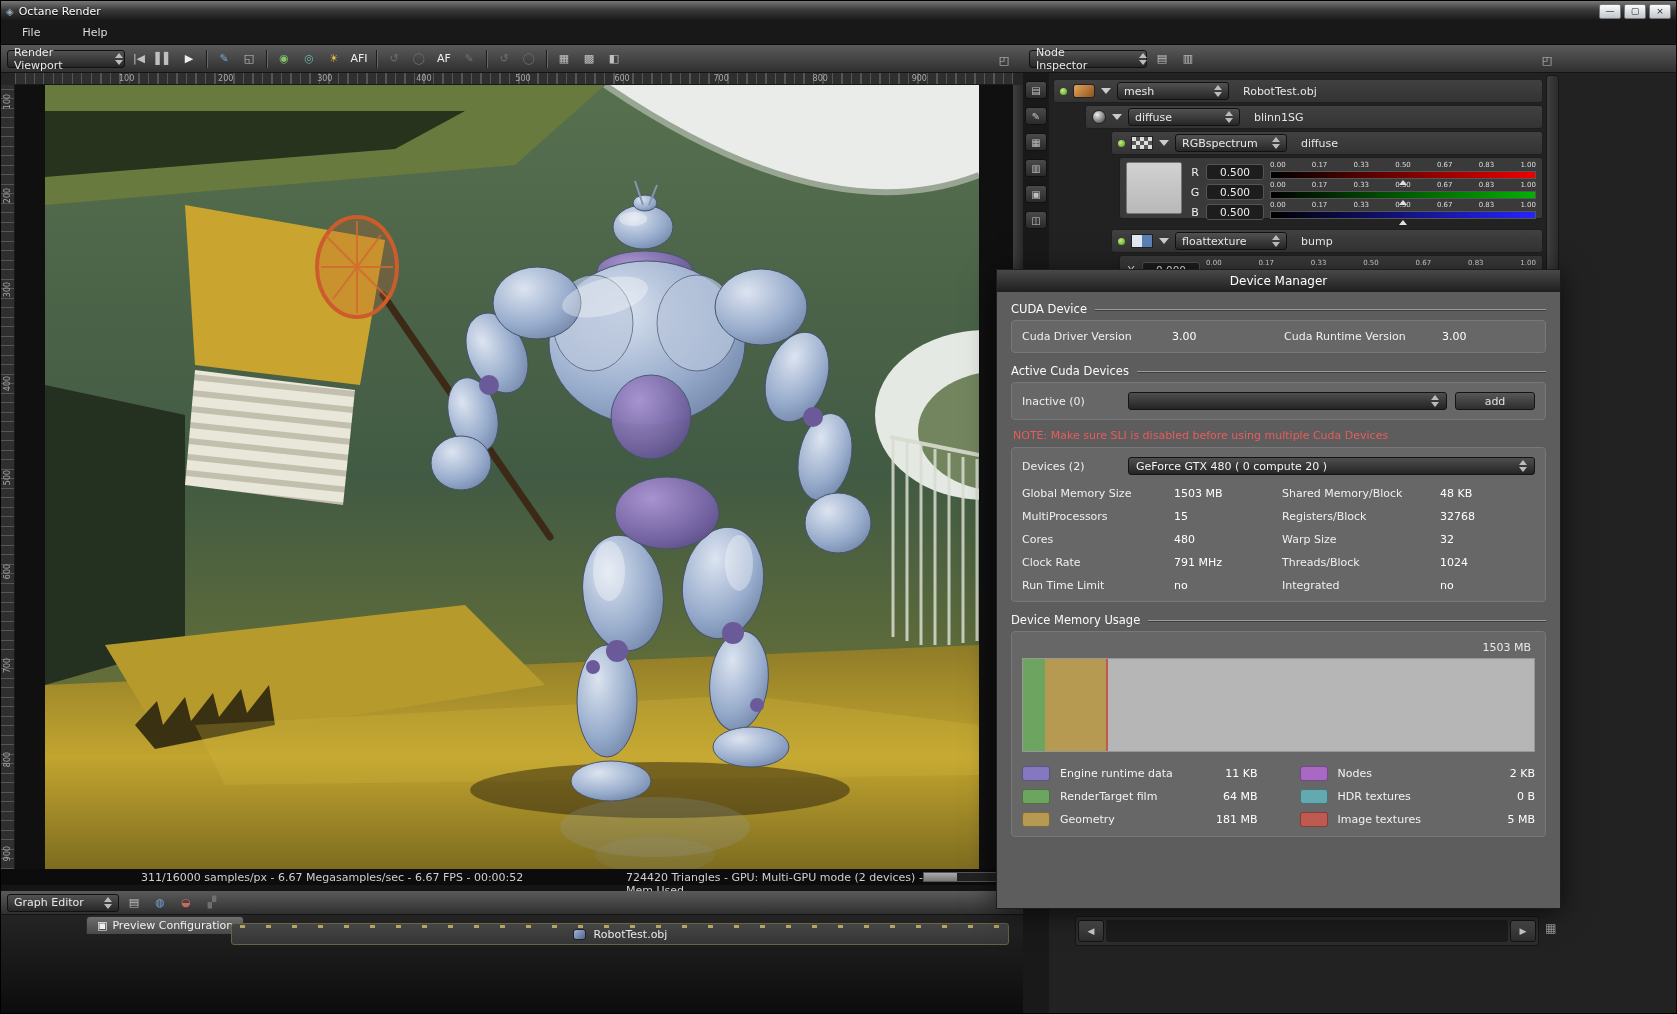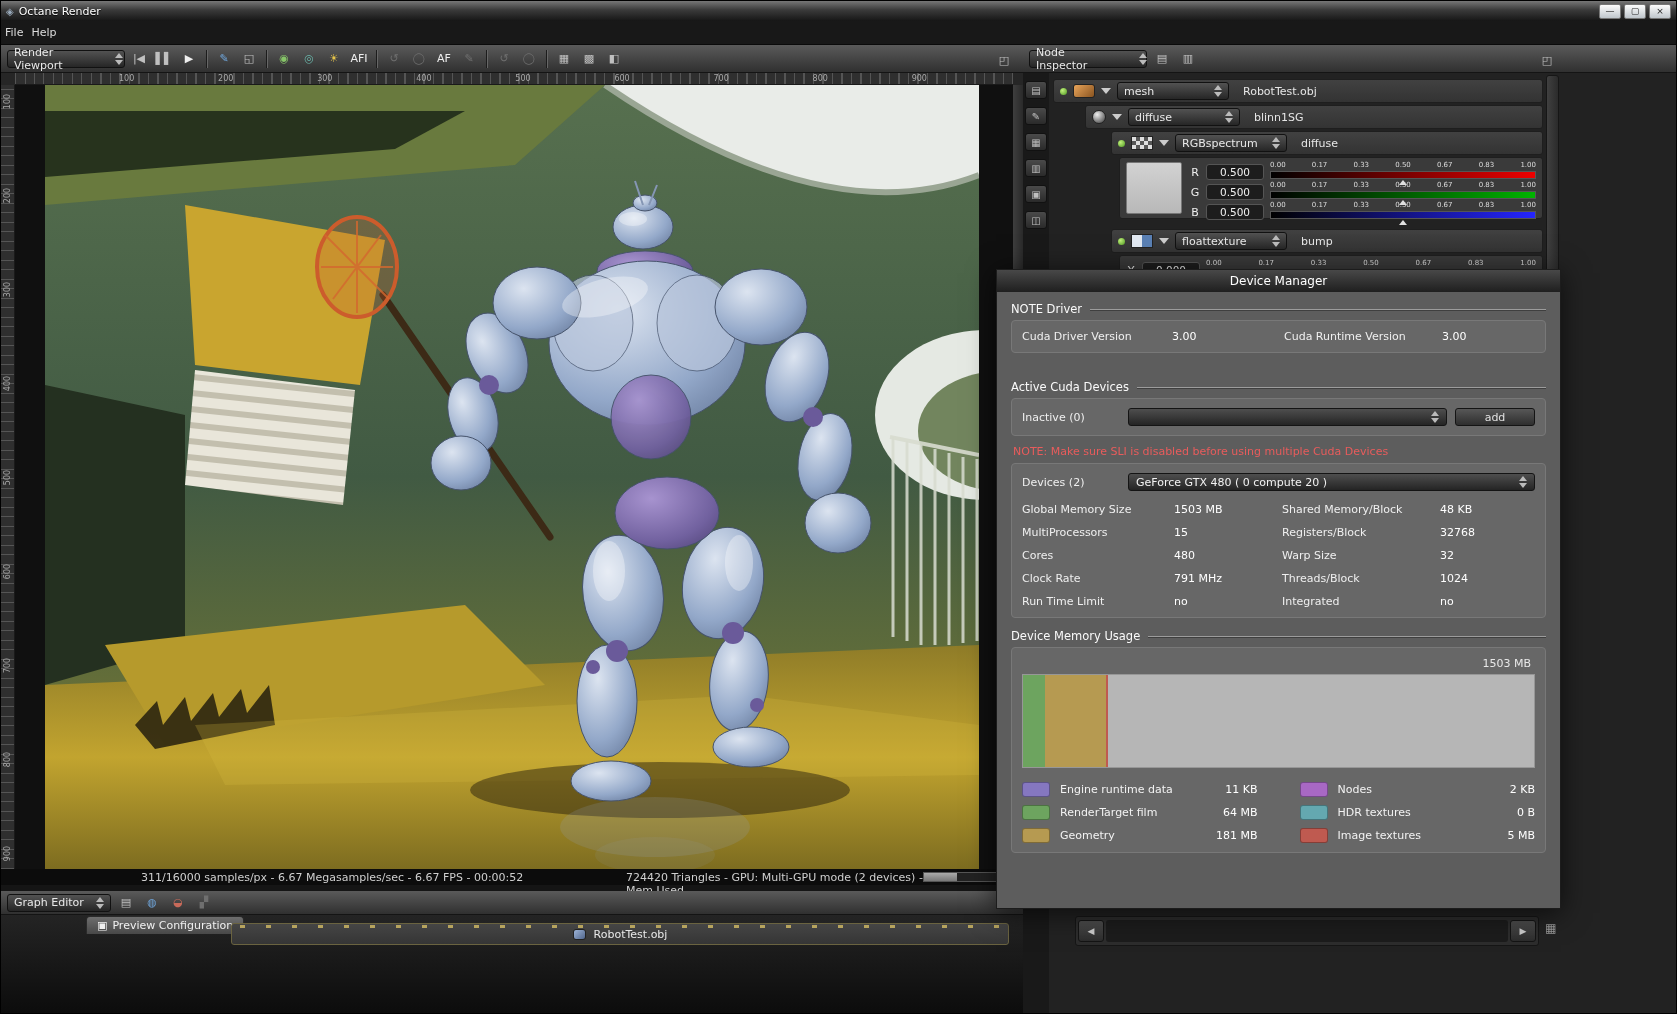--- a/index.html
+++ b/index.html
@@ -12,21 +12,21 @@
     background:linear-gradient(#777 0%,#3a3a3a 45%,#161616 100%);
     display:flex; align-items:center; padding:0 5px; color:#fff; font-size:11px; }
   .app-icon { color:#9ab; margin-right:5px; font-size:10px; }
   .title-text { font-weight:normal; text-shadow:0 1px 1px #000; }
   .flex { flex:1; }
   .winbtn { width:22px; height:15px; margin-left:3px; border:1px solid #777;
     background:linear-gradient(#fdfdfd,#bfc6cc); color:#222; font-size:9px; line-height:13px;
     text-align:center; border-radius:2px; }
   .menubar { position:absolute; top:20px; left:0; right:0; height:24px; background:#181818;
     border-bottom:1px solid #0a0a0a; display:flex; align-items:center; color:#ddd; }
-  .menu-item { padding:0 4px; }
+  .menu-item { padding:0 21px; }
 
   
   .bar { background:linear-gradient(#5a5a5a,#303030); border-bottom:1px solid #141414; }
   .combo { height:18px; background:linear-gradient(#525252,#262626); border:1px solid #111;
     border-radius:3px; display:flex; align-items:center; padding:0 6px; color:#e8e8e8; }
   .spin { display:flex; flex-direction:column; gap:2px; margin-left:auto; padding-left:8px; }
   .spin i { display:block; width:0; height:0; border-left:4px solid transparent; border-right:4px solid transparent; }
   .spin .up { border-bottom:5px solid #bbb; }
   .spin .dn { border-top:5px solid #bbb; }
   .tool { min-width:22px; height:22px; display:flex; align-items:center; justify-content:center;
@@ -100,21 +100,21 @@
   .ni-hscroll { position:absolute; left:52px; top:871px; width:464px; height:30px; background:#2d2d2d;
     border:1px solid #161616; border-radius:3px; display:flex; align-items:center; padding:2px; gap:2px; }
   .sbtn { width:26px; height:22px; background:linear-gradient(#4e4e4e,#2c2c2c); border:1px solid #141414;
     border-radius:3px; color:#ccc; display:flex; align-items:center; justify-content:center; font-size:9px; }
   .groove { flex:1; height:22px; background:#1c1c1c; border-radius:3px; }
   .corner-icon { position:absolute; left:522px; top:876px; color:#9a9a9a; font-size:12px; }
 
   
   .ge { position:absolute; left:0; top:890px; width:1022px; bottom:0; background:#202020; }
   .ge-toolbar { height:24px; display:flex; align-items:center; gap:4px; padding:0 6px; }
-  .w110 { width:104px; }
+  .w110 { width:112px; }
   .ge-canvas { position:absolute; top:24px; left:0; right:0; bottom:0; background:linear-gradient(#242424,#0c0c0c); }
   .ge-tab { position:absolute; left:85px; top:1px; height:18px; padding:0 10px; display:flex; align-items:center; gap:5px;
     background:linear-gradient(#6e6e6e,#484848); border:1px solid #2a2a2a; border-bottom:none;
     border-radius:4px 4px 0 0; color:#f0f0f0; }
   .ge-strip { position:absolute; left:230px; right:14px; top:8px; height:22px; background:linear-gradient(#454545,#353535);
     border:1px solid #6a6340; border-radius:3px; display:flex; align-items:center; justify-content:center; gap:8px; color:#e8e8e8; }
   .ge-strip::before { content:""; position:absolute; top:1px; left:8px; right:8px; height:3px;
     background:repeating-linear-gradient(90deg,#b7a45e 0 5px,transparent 5px 26px); }
   .robot-node-icon { width:13px; height:11px; border-radius:3px; background:linear-gradient(135deg,#9db4d8,#51668c); border:1px solid #222; }
 
@@ -546,32 +546,32 @@
     </div>
   </div>
 
   <div class="dm">
     <div class="dm-title">
       <span>Device Manager</span>
     </div>
     <div class="dm-body">
 
       <div class="grp-head" style="margin-top:4px;">
-        <span>NOTE Driver</span>
+        <span>CUDA Device</span>
       </div>
       <div class="panel">
         <div class="drv-row">
           <span class="dm-label">Cuda Driver Version</span>
           <span class="dm-value">3.00</span>
           <span class="dm-label">Cuda Runtime Version</span>
           <span class="dm-value">3.00</span>
         </div>
       </div>
 
-      <div class="grp-head" style="margin-top:27px;">
+      <div class="grp-head" style="margin-top:11px;">
         <span>Active Cuda Devices</span>
       </div>
       <div class="panel">
         <div class="dev-row">
           <span class="dm-label">Inactive (0)</span>
           <div class="dm-combo">
             <span></span>
             <span class="spin">
                 <i class="up"></i>
                 <i class="dn"></i>

